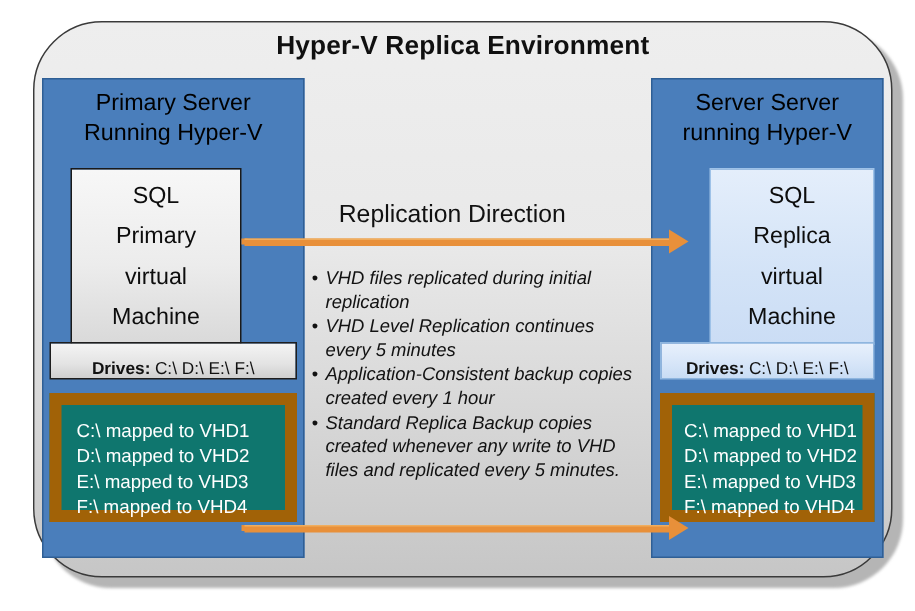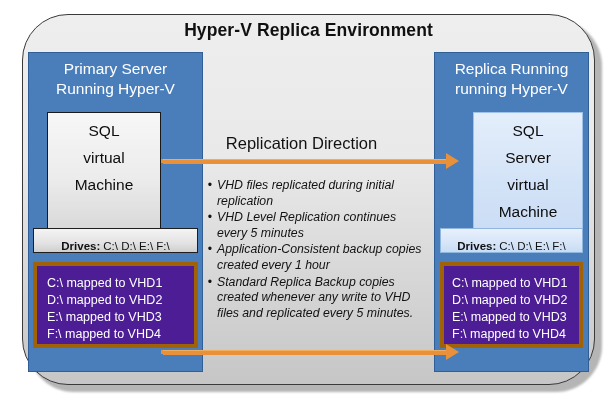--- a/index.html
+++ b/index.html
@@ -71,21 +71,21 @@
     top: 52px;
     width: 155px;
     height: 320px;
   }
   .server-title {
     position: absolute;
     left: 0;
     top: 6px;
     width: 100%;
     text-align: center;
-    color: #ffffff;
+    color: #000000;
     font-size: 15.5px;
     line-height: 20px;
   }
 
   
   .vm-box {
     position: absolute;
     box-sizing: border-box;
     text-align: center;
     color: #0d0d0d;
@@ -137,22 +137,22 @@
     width: 143px;
     height: 25px;
     background: linear-gradient(180deg,#e8f0fc 0%, #d6e5f8 60%, #c8dcf4 100%);
     border: 1.2px solid #8fb6df;
   }
 
   
   .green-box {
     position: absolute;
     box-sizing: border-box;
-    background: #4c1d95;
-    border: 4px solid #a16207;
+    background: #0f766e;
+    border: 8px solid #a16207;
     color: #ffffff;
     font-size: 12.5px;
     line-height: 17px;
     padding: 9px 0 0 10px;
   }
   #green-primary {
     left: 33px;
     top: 262px;
     width: 165px;
     height: 86px;
@@ -244,46 +244,47 @@
 
   <div class="server-panel" id="panel-primary">
     <div class="server-title">
       <div>Primary Server</div>
       <div>Running Hyper-V</div>
     </div>
   </div>
 
   <div class="vm-box" id="vm-primary">
     <div>SQL</div>
+    <div>Primary</div>
     <div>virtual</div>
     <div>Machine</div>
   </div>
 
   <div class="drives-box" id="drives-primary">
     <span class="dlabel">Drives:</span>
     <span class="dval">C:\ D:\ E:\ F:\</span>
   </div>
 
   <div class="green-box" id="green-primary">
     <div>C:\ mapped to VHD1</div>
     <div>D:\ mapped to VHD2</div>
     <div>E:\ mapped to VHD3</div>
     <div>F:\ mapped to VHD4</div>
   </div>
 
   <div class="server-panel" id="panel-replica">
     <div class="server-title">
-      <div>Replica Running</div>
+      <div>Server Server</div>
       <div>running Hyper-V</div>
     </div>
   </div>
 
   <div class="vm-box" id="vm-replica">
     <div>SQL</div>
-    <div>Server</div>
+    <div>Replica</div>
     <div>virtual</div>
     <div>Machine</div>
   </div>
 
   <div class="drives-box" id="drives-replica">
     <span class="dlabel">Drives:</span>
     <span class="dval">C:\ D:\ E:\ F:\</span>
   </div>
 
   <div class="green-box" id="green-replica">

